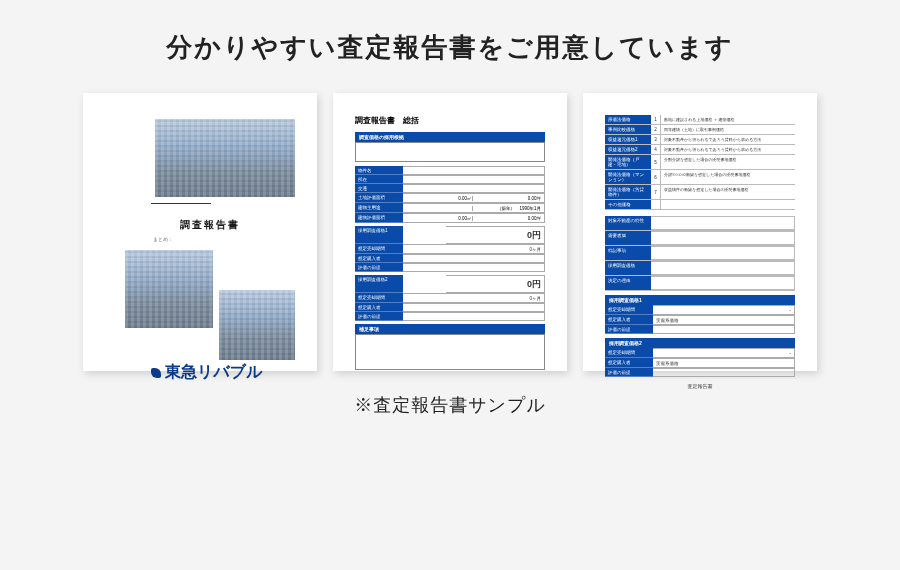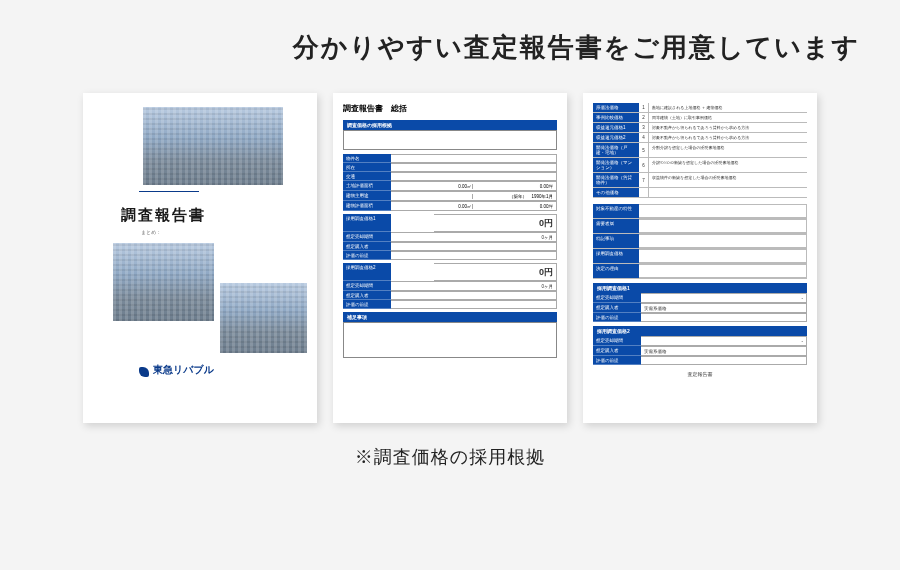--- a/index.html
+++ b/index.html
@@ -1,30 +1,30 @@
 <!DOCTYPE html>
 <html><head>
 <meta charset="utf-8">
 <style>
 * { margin: 0; padding: 0; box-sizing: border-box; }
 body { font-family: "Hiragino Sans", "Yu Gothic", sans-serif; background: #f4f4f4; width: 900px; height: 570px; overflow: hidden; }
 .container { padding: 30px 40px; }
-.heading { text-align: right; font-size: 26px; font-weight: bold; color: #222; letter-spacing: 2px; margin-bottom: 28px; }
+.heading { text-align: center; font-size: 26px; font-weight: bold; color: #222; letter-spacing: 2px; margin-bottom: 28px; }
 .docs { display: flex; justify-content: center; gap: 16px; margin-bottom: 22px; }
-.doc { width: 234px; height: 330px; background: #fff; box-shadow: 2px 3px 8px rgba(0,0,0,0.15); position: relative; padding: 10px; font-size: 5px; }
+.doc { width: 234px; height: 278px; background: #fff; box-shadow: 2px 3px 8px rgba(0,0,0,0.15); position: relative; padding: 22px; font-size: 5px; }
 .bldg { background: linear-gradient(180deg, #b8cae0 0%, #8fa8c4 40%, #7a8a9a 70%, #6d7d8d 100%); position: relative; overflow: hidden; }
 .bldg::before { content:""; position:absolute; inset:0; background: repeating-linear-gradient(90deg, rgba(255,255,255,0.15) 0 3px, transparent 3px 6px), repeating-linear-gradient(0deg, rgba(0,0,0,0.08) 0 2px, transparent 2px 5px); }
 .bldg1 { width: 140px; height: 78px; margin-left: 50px; margin-top: 4px; }
-.doc1-title { font-size: 15px; font-weight: bold; color: #1a1a1a; margin: 14px 0 4px 28px; letter-spacing: 2px; }
+.doc1-title { font-size: 10px; font-weight: bold; color: #1a1a1a; margin: 14px 0 4px 75px; letter-spacing: 2px; }
 .doc1-sub { font-size: 5px; color: #666; margin-left: 48px; margin-bottom: 8px; }
 .doc1-row2 { display:flex; gap:6px; margin-left: 20px; }
 .bldg2 { width: 104px; height: 78px; }
 .bldg3 { width: 90px; height: 70px; margin-top: 40px; }
 .doc1-line { height: 1px; background: #0a3a8a; margin: 6px 0 6px 46px; width: 60px; }
-.brand { display:flex; align-items:flex-end; gap:4px; margin-top: 10px; margin-left: 46px; color:#0a3a8a; font-size:10px; font-weight:bold; }
+.brand { display:flex; align-items:center; gap:4px; margin-top: 2px; margin-left: 46px; color:#0a3a8a; font-size:16px; font-weight:bold; }
 .brand-icon { width:10px; height:10px; background:#0a3a8a; border-radius:2px 6px 2px 6px; }
 .doc2-title, .doc3-title { font-size: 8px; font-weight: bold; margin-bottom: 6px; }
 .bluebar { background:#0a4aa8; color:#fff; font-size:5px; padding:2px 4px; font-weight:bold; }
 .wbox { border:0.5px solid #888; height: 20px; margin-bottom: 4px; }
 .tblsec { margin-bottom: 3px; }
 .trow { display:flex; font-size:4.5px; }
 .tlbl { background:#0a4aa8; color:#fff; width:48px; padding:1.5px 3px; border-bottom:0.5px solid rgba(255,255,255,0.3); }
 .tval { flex:1; border:0.5px solid #aaa; border-left:none; padding:1.5px 3px; text-align:right; color:#333; }
 .tval2 { flex:1; border:0.5px solid #aaa; border-left:none; padding:1.5px 3px; display:flex; }
 .tval2 > span:first-child { flex:1; text-align:right; }
@@ -241,14 +241,14 @@
       <div class="trow">
           <div class="tlbl">評価の前提</div>
           <div class="tval"></div>
         </div>
 
       <div class="d3foot">査定報告書</div>
     </div>
 
   </div>
 
-  <div class="caption">※調査価格の採用根拠</div>
+  <div class="caption">※査定報告書サンプル</div>
 </div>
 
 </body></html>

